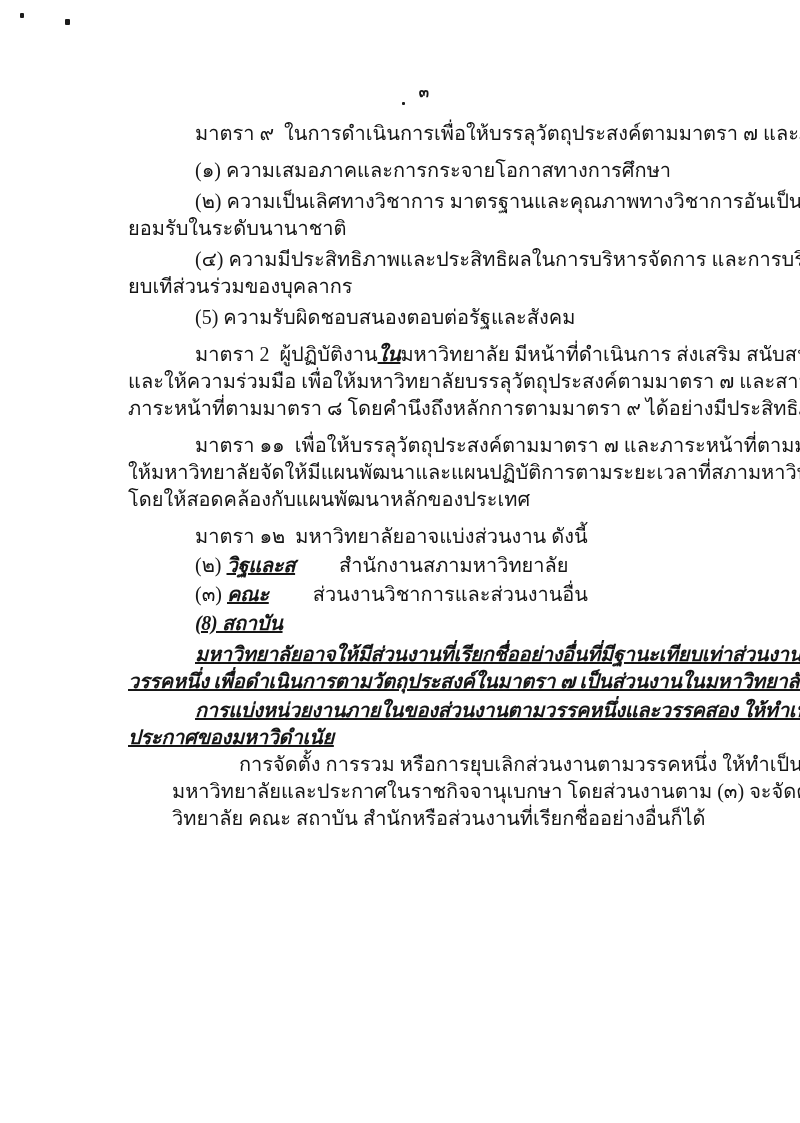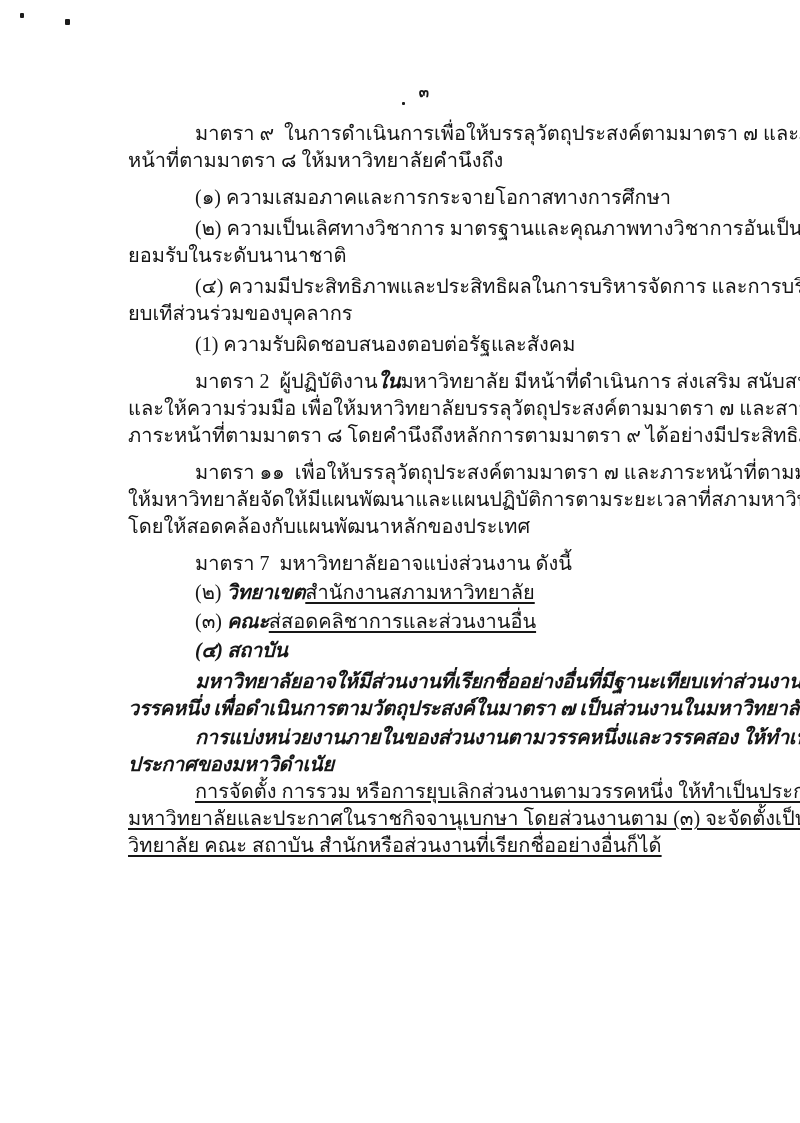--- a/index.html
+++ b/index.html
@@ -49,25 +49,26 @@
   .k-amend1    { margin-top: 4px; }
   .k-amend2    { margin-top: 2px; }
   .k-amendadd  { margin-top: 0px; }
 
   
   .seg-n { }
   .seg-i {
     font-weight: 700;
     font-style: italic;
     letter-spacing: -0.3px;
+    text-decoration: underline;
   }
   .seg-u {
-    text-decoration: underline;
     text-decoration-thickness: 1.5px;
     text-underline-offset: 3px;
+    margin-left: 44px;
   }
 
   
   .speck {
     position: absolute;
     background: #1c1c1c;
     border-radius: 1px;
   }
   .speck1 { left: 20px;  top: 13px;  width: 4px; height: 5px; }
   .speck2 { left: 65px;  top: 19px;  width: 5px; height: 6px; }
@@ -79,57 +80,56 @@
 <div class="page">
   <div class="speck speck1"></div>
   <div class="speck speck2"></div>
   <div class="speck speck3"></div>
 
   <div class="content">
     <div class="pagenum">๓</div>
     <div>
         <div class="block k-opening">
           <div class="line indent"><span class="seg-n">มาตรา ๙  ในการดำเนินการเพื่อให้บรรลุวัตถุประสงค์ตามมาตรา ๗ และภาระ</span></div>
-          <div class="line"><span class="seg-n">หน้าที่ตามมาตรา ๘ ให้มหาวิทยาลัยคำนึงถึง</span></div>
         </div>
         <div class="block k-clause1">
           <div class="line indent"><span class="seg-n">(๑) ความเสมอภาคและการกระจายโอกาสทางการศึกษา</span></div>
         </div>
         <div class="block k-clause">
           <div class="line indent"><span class="seg-n">(๒) ความเป็นเลิศทางวิชาการ มาตรฐานและคุณภาพทางวิชาการอันเป็นที่</span></div>
           <div class="line"><span class="seg-n">ยอมรับในระดับนานาชาติ</span></div>
         </div>
         <div class="block k-clause">
           <div class="line indent"><span class="seg-n">(๔) ความมีประสิทธิภาพและประสิทธิผลในการบริหารจัดการ และการบริหาร</span></div>
           <div class="line"><span class="seg-n">ยบเทีส่วนร่วมของบุคลากร</span></div>
         </div>
         <div class="block k-clause">
-          <div class="line indent"><span class="seg-n">(1) ความรับผิดชอบสนองตอบต่อรัฐและสังคม</span></div>
+          <div class="line indent"><span class="seg-n">(5) ความรับผิดชอบสนองตอบต่อรัฐและสังคม</span></div>
         </div>
         <div class="block k-section">
           <div class="line indent"><span class="seg-n">มาตรา 2  ผู้ปฏิบัติงาน</span><span class="seg-i">ใน</span><span class="seg-n">มหาวิทยาลัย มีหน้าที่ดำเนินการ ส่งเสริม สนับสนุน</span></div>
           <div class="line"><span class="seg-n">และให้ความร่วมมือ เพื่อให้มหาวิทยาลัยบรรลุวัตถุประสงค์ตามมาตรา ๗ และสามารถดำเนิน</span></div>
           <div class="line"><span class="seg-n">ภาระหน้าที่ตามมาตรา ๘ โดยคำนึงถึงหลักการตามมาตรา ๙ ได้อย่างมีประสิทธิภาพ</span></div>
         </div>
         <div class="block k-section">
           <div class="line indent"><span class="seg-n">มาตรา ๑๑  เพื่อให้บรรลุวัตถุประสงค์ตามมาตรา ๗ และภาระหน้าที่ตามมาตรา ๘</span></div>
           <div class="line"><span class="seg-n">ให้มหาวิทยาลัยจัดให้มีแผนพัฒนาและแผนปฏิบัติการตามระยะเวลาที่สภามหาวิทยาลัยกำหนด</span></div>
           <div class="line"><span class="seg-n">โดยให้สอดคล้องกับแผนพัฒนาหลักของประเทศ</span></div>
         </div>
         <div class="block k-section">
-          <div class="line indent"><span class="seg-n">มาตรา 7  มหาวิทยาลัยอาจแบ่งส่วนงาน ดังนี้</span></div>
+          <div class="line indent"><span class="seg-n">มาตรา ๑๒  มหาวิทยาลัยอาจแบ่งส่วนงาน ดังนี้</span></div>
         </div>
         <div class="block k-subclause">
-          <div class="line indent"><span class="seg-n">(๒) </span><span class="seg-i">วิทยาเขต</span><span class="seg-u">สำนักงานสภามหาวิทยาลัย</span></div>
+          <div class="line indent"><span class="seg-n">(๒) </span><span class="seg-i">วิฐและส</span><span class="seg-u">สำนักงานสภามหาวิทยาลัย</span></div>
         </div>
         <div class="block k-subclause">
-          <div class="line indent"><span class="seg-n">(๓) </span><span class="seg-i">คณะ</span><span class="seg-u">ส่สอดคลิชาการและส่วนงานอื่น</span></div>
+          <div class="line indent"><span class="seg-n">(๓) </span><span class="seg-i">คณะ</span><span class="seg-u">ส่วนงานวิชาการและส่วนงานอื่น</span></div>
         </div>
         <div class="block k-subclause">
-          <div class="line indent"><span class="seg-i">(๔) สถาบัน</span></div>
+          <div class="line indent"><span class="seg-i">(8) สถาบัน</span></div>
         </div>
         <div class="block k-amend1">
           <div class="line indent"><span class="seg-i">มหาวิทยาลัยอาจให้มีส่วนงานที่เรียกชื่ออย่างอื่นที่มีฐานะเทียบเท่าส่วนงานตาม</span></div>
           <div class="line"><span class="seg-i">วรรคหนึ่ง เพื่อดำเนินการตามวัตถุประสงค์ในมาตรา ๗ เป็นส่วนงานในมหาวิทยาลัยอีกได้</span></div>
         </div>
         <div class="block k-amend2">
           <div class="line indent"><span class="seg-i">การแบ่งหน่วยงานภายในของส่วนงานตามวรรคหนึ่งและวรรคสอง ให้ทำเป็น</span></div>
           <div class="line"><span class="seg-i">ประกาศของมหาวิดำเนัย</span></div>
         </div>
         <div class="block k-amendadd">

